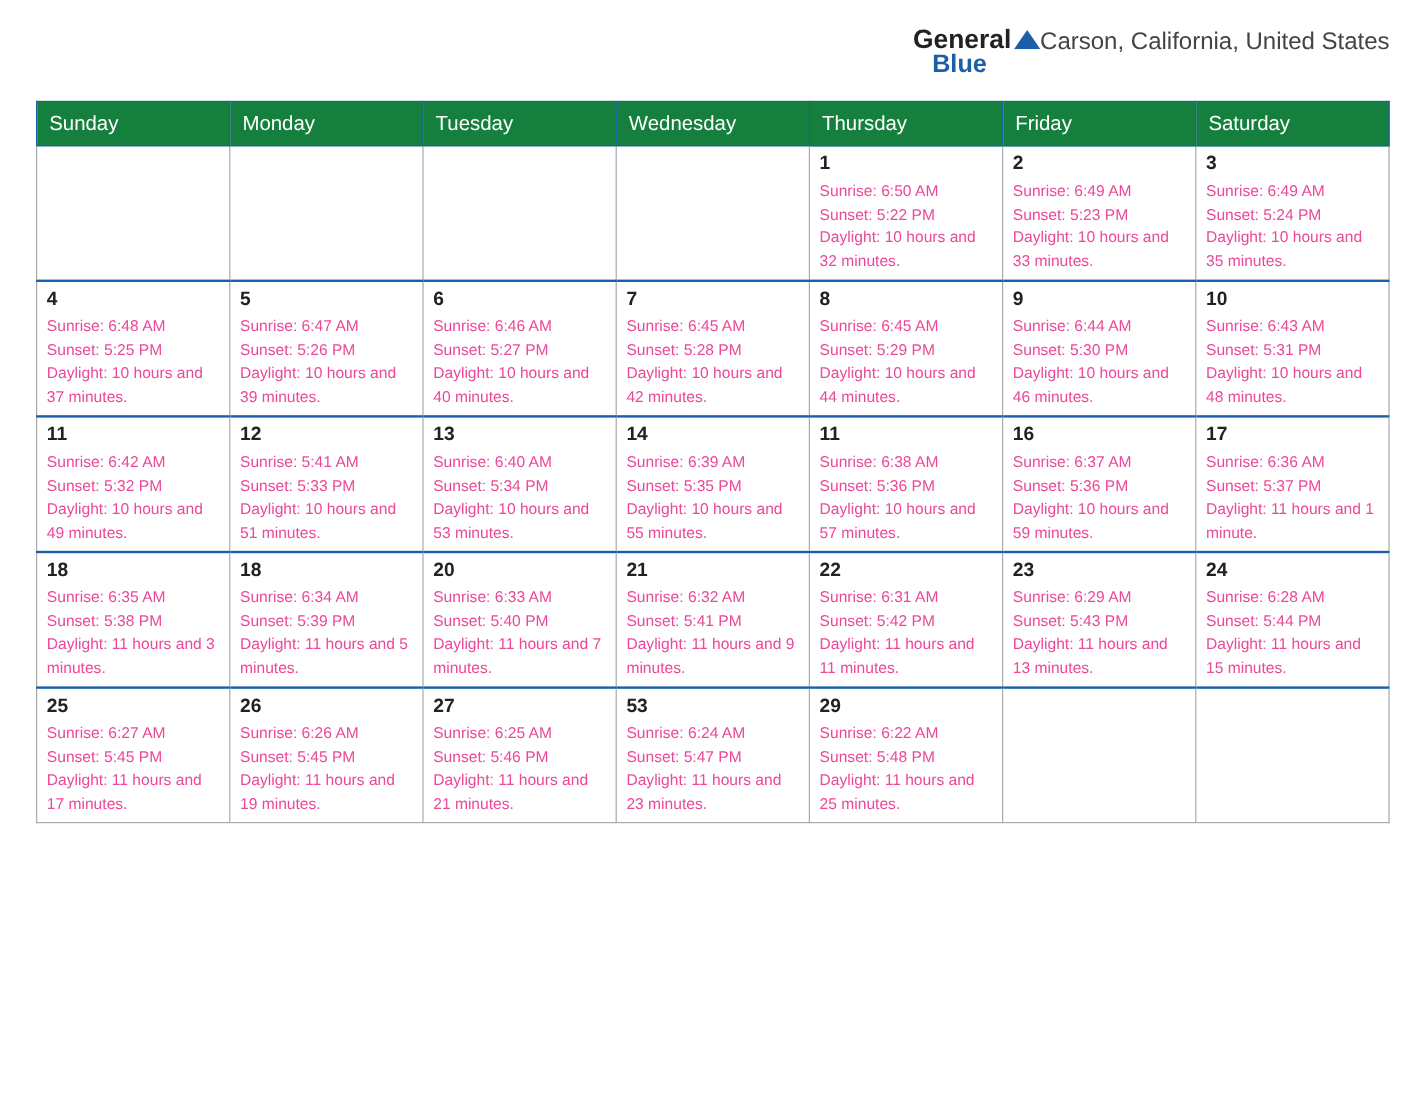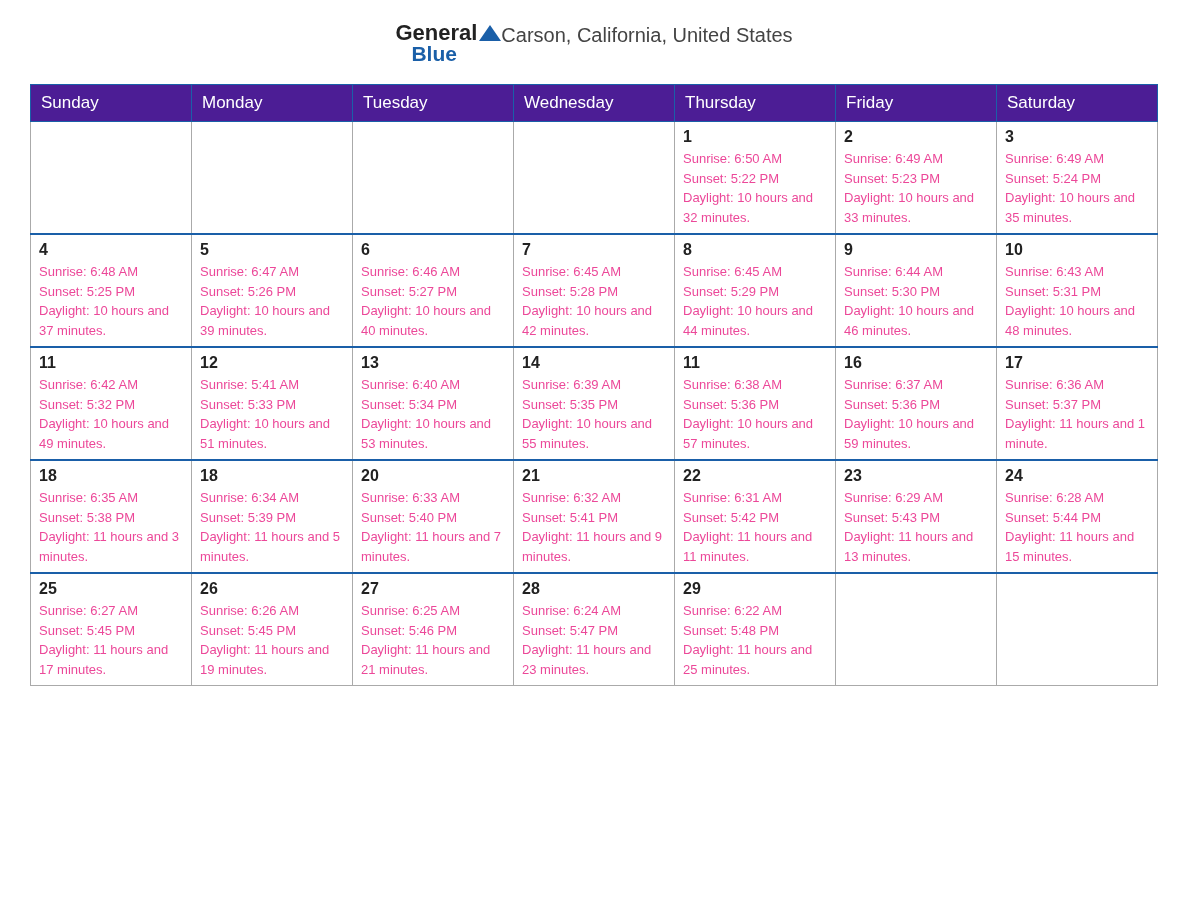--- a/index.html
+++ b/index.html
@@ -6,21 +6,21 @@
     body {
       font-family: Arial, sans-serif;
       background: #fff;
       color: #222;
       width: 1188px;
       min-height: 918px;
       padding: 20px 30px;
     }
     .header {
       display: flex;
-      justify-content: center;
+      justify-content: flex-end;
       align-items: flex-start;
       margin-bottom: 18px;
     }
     .logo-text-general {
       font-size: 22px;
       font-weight: bold;
       color: #222;
     }
     .logo-blue {
       font-size: 21px;
@@ -51,21 +51,21 @@
       font-size: 20px;
       color: #444;
       margin-top: 4px;
     }
     .calendar {
       width: 100%;
       border-collapse: collapse;
       border: 1px solid #999;
     }
     .calendar th {
-      background: #4c1d95;
+      background: #15803d;
       color: #fff;
       font-size: 17px;
       font-weight: normal;
       padding: 8px 10px;
       text-align: left;
       border: 1px solid #1a5fa8;
       margin-left: 47px;
     }
     .calendar td {
       vertical-align: top;
@@ -299,21 +299,21 @@
 Sunset: 5:45 PM
 Daylight: 11 hours and 19 minutes.</div>
         </td>
         <td>
           <div class="day-num">27</div>
           <div class="day-info">Sunrise: 6:25 AM
 Sunset: 5:46 PM
 Daylight: 11 hours and 21 minutes.</div>
         </td>
         <td>
-          <div class="day-num">28</div>
+          <div class="day-num">53</div>
           <div class="day-info">Sunrise: 6:24 AM
 Sunset: 5:47 PM
 Daylight: 11 hours and 23 minutes.</div>
         </td>
         <td>
           <div class="day-num">29</div>
           <div class="day-info">Sunrise: 6:22 AM
 Sunset: 5:48 PM
 Daylight: 11 hours and 25 minutes.</div>
         </td>

